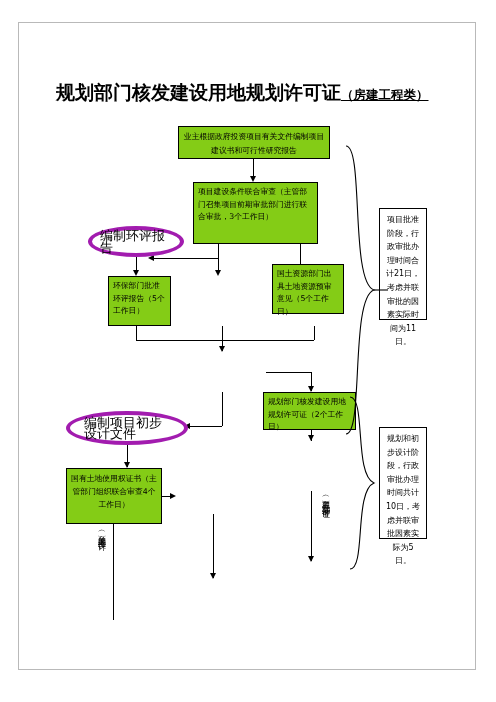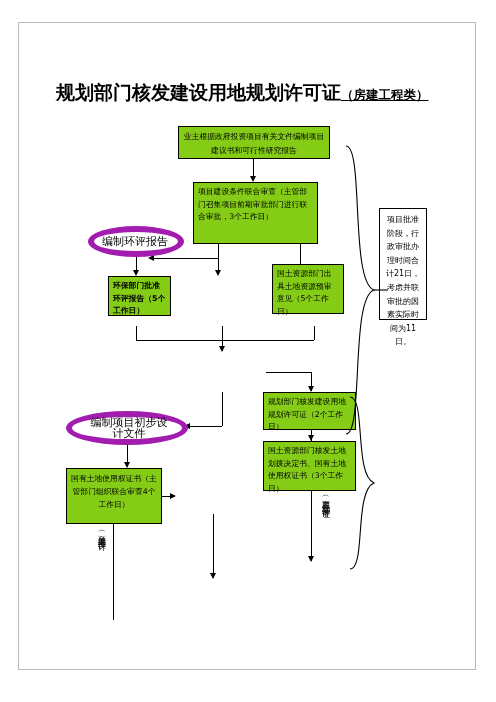--- a/index.html
+++ b/index.html
@@ -51,33 +51,32 @@
     font-size: 7.8px;
     line-height: 12.5px;
     color: #000;
     padding: 3px 4px;
     text-align: left;
     font-family: "DejaVu Sans", "Liberation Sans", sans-serif;
   }
   .box.center { text-align: center; }
   .ellipse {
     position: absolute;
-    border: 6px solid #a21caf;
+    border: 4px solid #a21caf;
     border-radius: 50%;
     background: #ffffff;
     box-sizing: border-box;
-    font-size: 11px;
+    font-size: 13px;
     line-height: 12px;
     color: #000;
     display: flex;
     align-items: center;
     justify-content: flex-start;
     padding-left: 14px;
     padding-right: 10px;
-    text-align: center;
   }
   .ellipse.ctr { justify-content: center; padding-left: 8px; }
   
   .note {
     position: absolute;
     border: 1px solid #000;
     background: #ffffff;
     box-sizing: border-box;
     font-size: 8px;
     line-height: 13.6px;
@@ -157,21 +156,21 @@
 
   <div class="vline" style="left:136px; top:257px; height:17px;"></div>
   <div class="arrow-down" style="left:133px; top:270px;"></div>
 
   <div class="vline" style="left:218px; top:244px; height:30px;"></div>
   <div class="arrow-down" style="left:215px; top:270px;"></div>
 
   <div class="vline" style="left:300px; top:244px; height:30px;"></div>
   <div class="arrow-down" style="left:297px; top:270px;"></div>
 
-  <div class="box" style="left:108px; top:276px; width:63px; height:40px;font-weight:bold;">环保部门批准环评报告（5个工作日）</div>
+  <div class="box" style="left:108px; top:276px; width:63px; height:50px;">环保部门批准环评报告（5个工作日）</div>
 
 
   <div class="box" style="left:272px; top:264px; width:72px; height:50px;">国土资源部门出具土地资源预审意见（5个工作日）</div>
 
   <div class="vline" style="left:136px; top:326px; height:14px;"></div>
   <div class="vline" style="left:222px; top:326px; height:14px;"></div>
   <div class="vline" style="left:314px; top:326px; height:14px;"></div>
   <div class="hline" style="left:136px; top:340px; width:178px;"></div>
   <div class="vline" style="left:222px; top:340px; height:11px;"></div>
   <div class="arrow-down" style="left:219px; top:346px;"></div>
@@ -183,21 +182,20 @@
 
   <div class="vline" style="left:222px; top:392px; height:34px;"></div>
   <div class="hline" style="left:188px; top:426px; width:34px;"></div>
   <div class="arrow-left" style="left:184px; top:423px;"></div>
 
   <div class="box" style="left:263px; top:392px; width:93px; height:38px;">规划部门核发建设用地规划许可证（2个工作日）</div>
 
   <div class="vline" style="left:311px; top:430px; height:11px;"></div>
   <div class="arrow-down" style="left:308px; top:435px;"></div>
 
-  <div class="box" style="left:263px; top:441px; width:93px; height:50px;">国土资源部门核发土地划拨决定书、国有土地使用权证书（3个工作日）</div>
 
   <div class="vline" style="left:311px; top:491px; height:70px;"></div>
   <div class="arrow-down" style="left:308px; top:556px;"></div>
 
   <div class="ellipse" style="left:66px; top:411px; width:122px; height:34px; line-height:11.5px;">编制项目初步设计文件</div>
 
   <div class="vline" style="left:127px; top:445px; height:22px;"></div>
   <div class="arrow-down" style="left:124px; top:462px;"></div>
 
   <div class="box center" style="left:66px; top:468px; width:96px; height:56px; line-height:13px;">国有土地使用权证书（主管部门组织联合审查4个工作日）</div>
@@ -215,18 +213,19 @@
 
   <div class="vtext" style="left:320px; top:492px;">（至工程规划许可证）</div>
 
   <div class="note" style="left:379px; top:208px; width:48px; height:112px;">项目批准阶段，行政审批办理时间合计21日，考虑并联审批的因素实际时间为11日。</div>
 
   <svg class="brace-svg" width="46" height="300" style="left:344px; top:142px;" viewBox="0 0 46 300">
     <path d="M2,4 C20,4 6,140 30,148 C6,156 20,292 2,292" fill="none" stroke="#000" stroke-width="1.1"></path>
     <path d="M30,148 L44,148" fill="none" stroke="#000" stroke-width="1.1"></path>
   </svg>
 
+  <div class="note" style="left:379px; top:427px; width:48px; height:112px;">规划和初步设计阶段，行政审批办理时间共计10日，考虑并联审批因素实际为5日。</div>
 
   <svg class="brace-svg" width="36" height="180" style="left:348px; top:393px;" viewBox="0 0 36 180">
     <path d="M2,4 C18,4 6,82 26,90 C6,98 18,176 2,176" fill="none" stroke="#000" stroke-width="1.1"></path>
   </svg>
 
 </div>
 
 </body></html>

